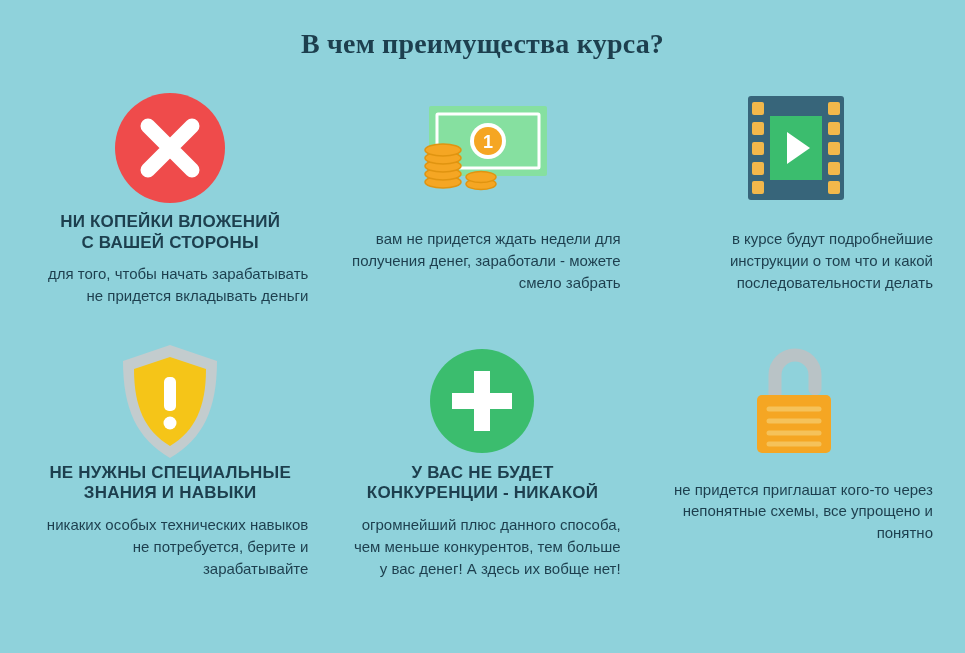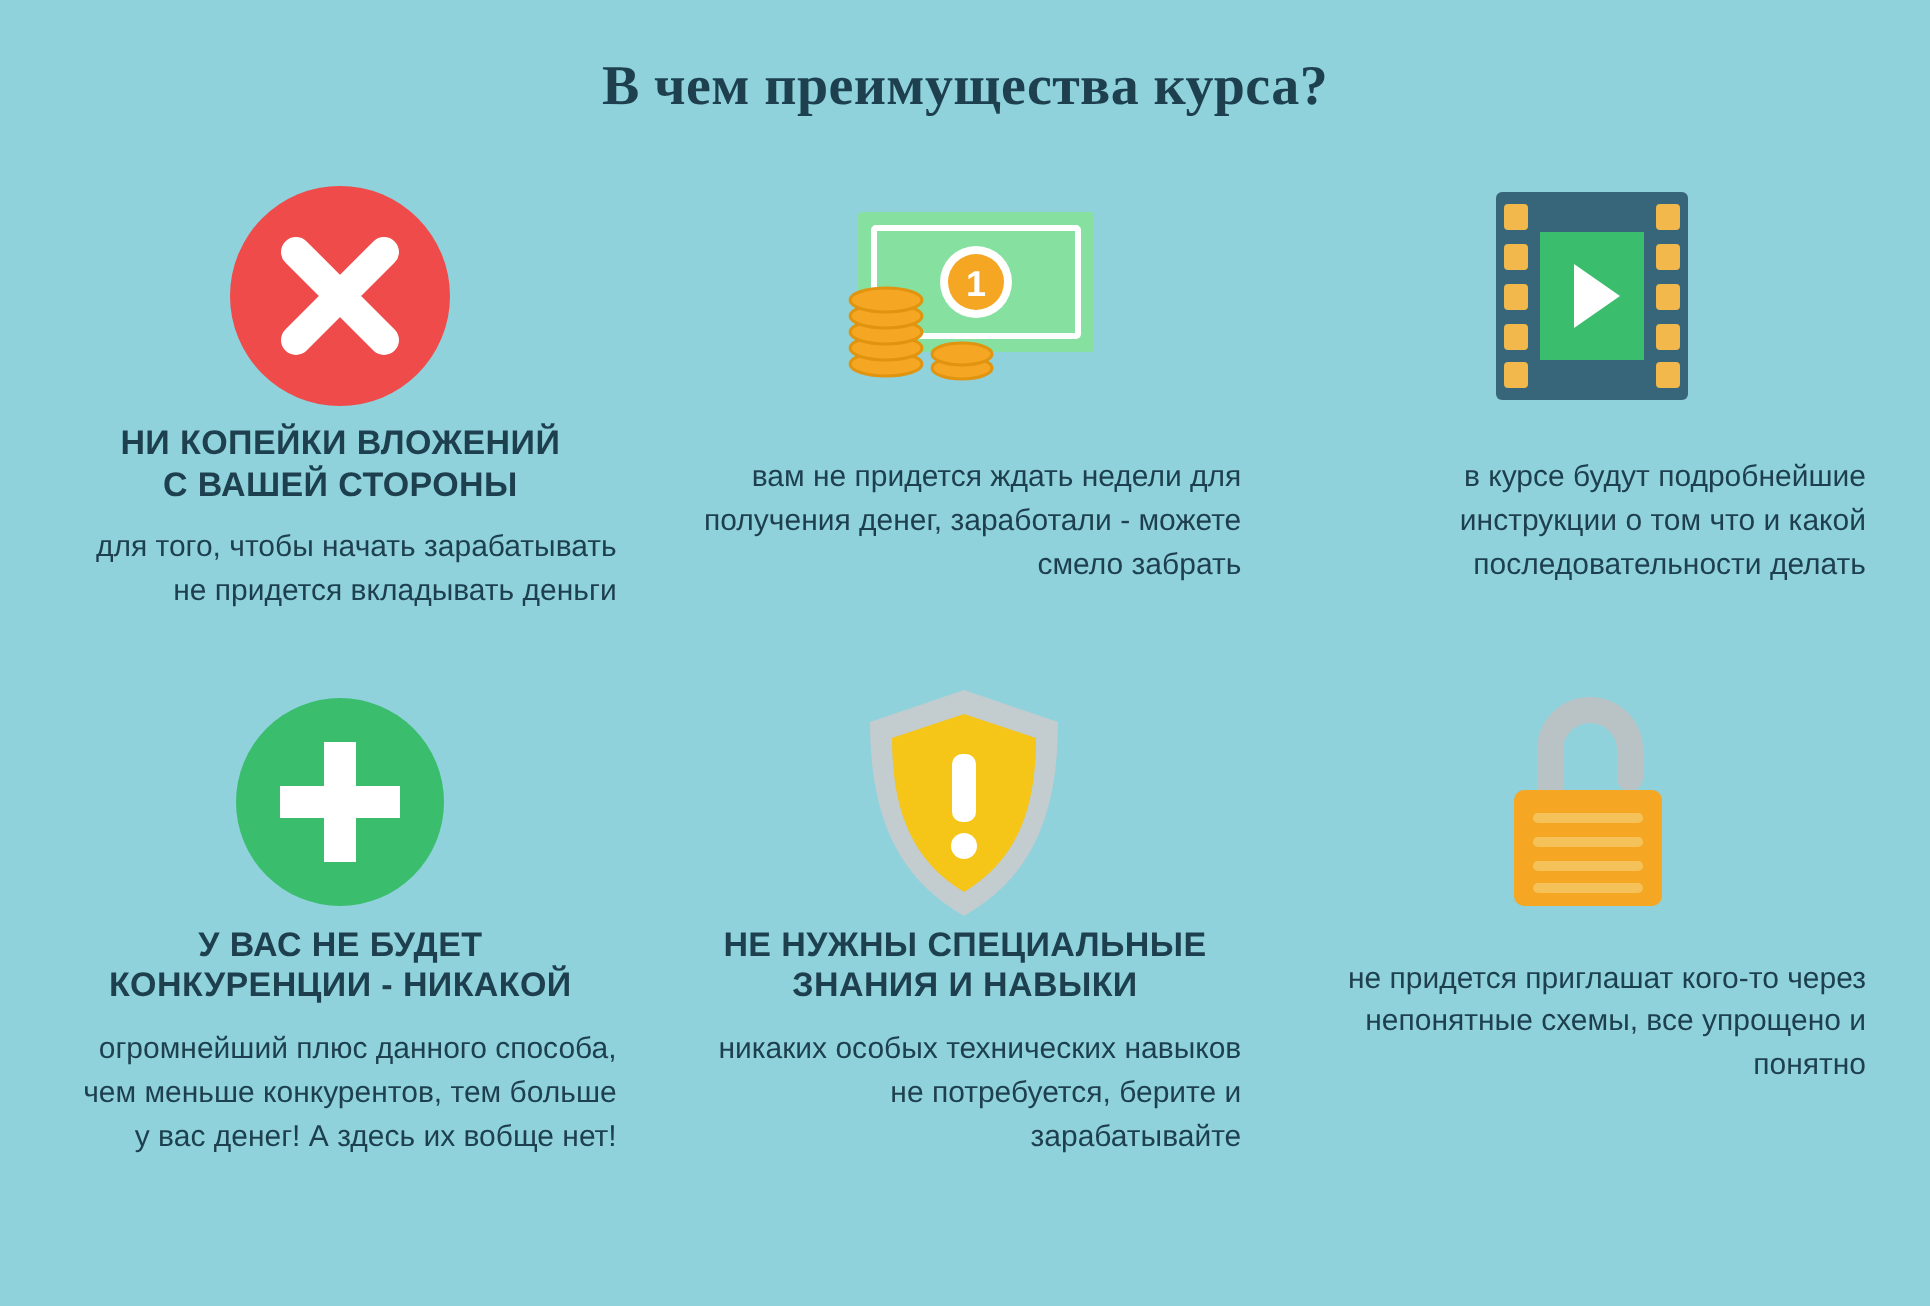--- a/index.html
+++ b/index.html
@@ -131,42 +131,42 @@
           </g>
           <rect x="40" y="30" width="52" height="64" fill="#3bbd6e"></rect>
           <path d="M57 46 L80 62 L57 78 Z" fill="#ffffff"></path>
         </svg>
       </div>
       <div class="cell-desc">в курсе будут подробнейшие инструкции о том что и  какой последовательности делать</div>
     </div>
 
     <div class="cell row2">
       <div class="icon-wrap">
-        <svg width="120" height="120" viewBox="0 0 120 120">
-          <circle cx="60" cy="60" r="52" fill="#3bbd6e"></circle>
-          <path d="M60 30 L60 90 M30 60 L90 60" stroke="#ffffff" stroke-width="16" stroke-linecap="butt"></path>
-        </svg>
-      </div>
-      <div class="cell-title">У ВАС НЕ БУДЕТ
-КОНКУРЕНЦИИ - НИКАКОЙ</div>
-      <div class="cell-desc">огромнейший плюс данного способа, чем меньше конкурентов, тем больше у вас денег! А здесь их вобще нет!</div>
-    </div>
-
-    <div class="cell row2">
-      <div class="icon-wrap">
         <svg width="115" height="125" viewBox="0 0 115 125">
           <path d="M57 6 L104 22 C104 70 90 100 57 119 C24 100 10 70 10 22 Z" fill="#c3ccce"></path>
           <path d="M57 18 L93 30 C93 68 82 92 57 107 C32 92 21 68 21 30 Z" fill="#f5c518"></path>
           <rect x="51" y="38" width="12" height="34" rx="5" fill="#ffffff"></rect>
           <circle cx="57" cy="84" r="6.5" fill="#ffffff"></circle>
         </svg>
       </div>
       <div class="cell-title">НЕ НУЖНЫ СПЕЦИАЛЬНЫЕ
 ЗНАНИЯ И НАВЫКИ</div>
       <div class="cell-desc">никаких особых технических навыков не потребуется, берите и зарабатывайте</div>
+    </div>
+
+    <div class="cell row2">
+      <div class="icon-wrap">
+        <svg width="120" height="120" viewBox="0 0 120 120">
+          <circle cx="60" cy="60" r="52" fill="#3bbd6e"></circle>
+          <path d="M60 30 L60 90 M30 60 L90 60" stroke="#ffffff" stroke-width="16" stroke-linecap="butt"></path>
+        </svg>
+      </div>
+      <div class="cell-title">У ВАС НЕ БУДЕТ
+КОНКУРЕНЦИИ - НИКАКОЙ</div>
+      <div class="cell-desc">огромнейший плюс данного способа, чем меньше конкурентов, тем больше у вас денег! А здесь их вобще нет!</div>
     </div>
 
     <div class="cell row2">
       <div class="icon-wrap">
         <svg width="115" height="125" viewBox="0 0 115 125">
           <path d="M38 58 L38 36 A20 20 0 0 1 78 36 L78 50" fill="none" stroke="#b9c3c6" stroke-width="13" stroke-linecap="round"></path>
           <rect x="20" y="56" width="74" height="58" rx="5" fill="#f5a623"></rect>
           <g stroke="#f5c25a" stroke-width="5" stroke-linecap="round">
             <path d="M32 70 L82 70"></path>
             <path d="M32 82 L82 82"></path>

